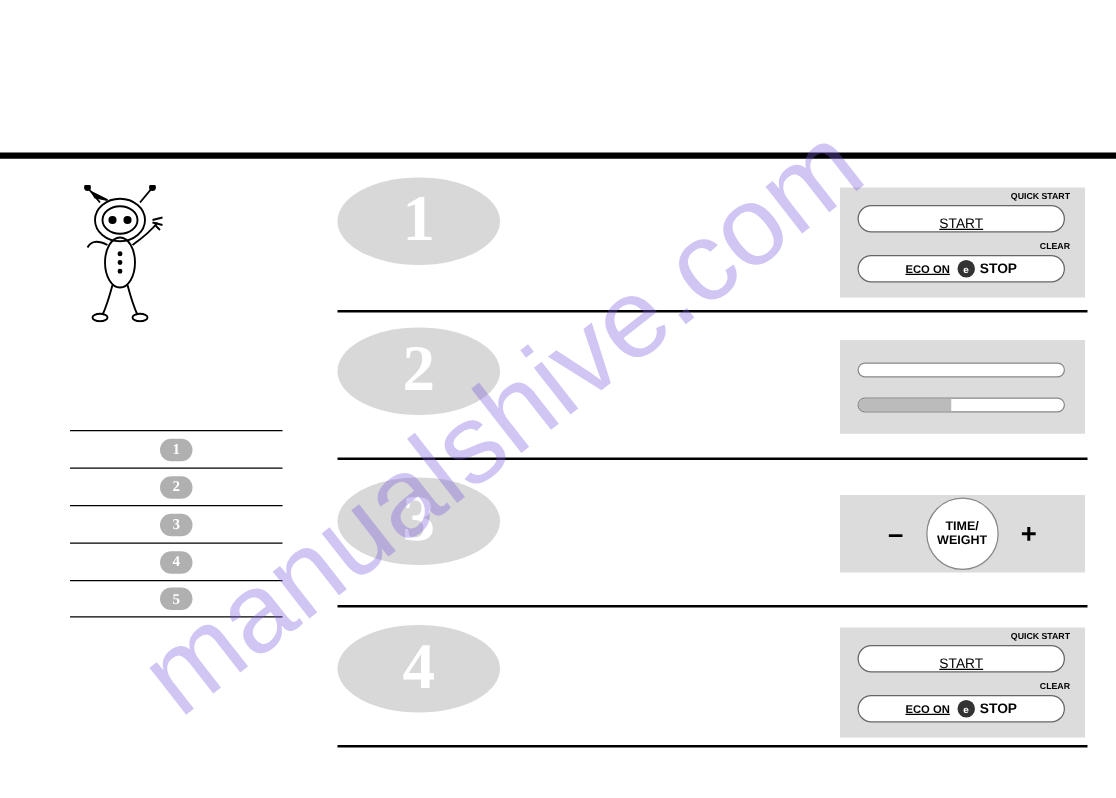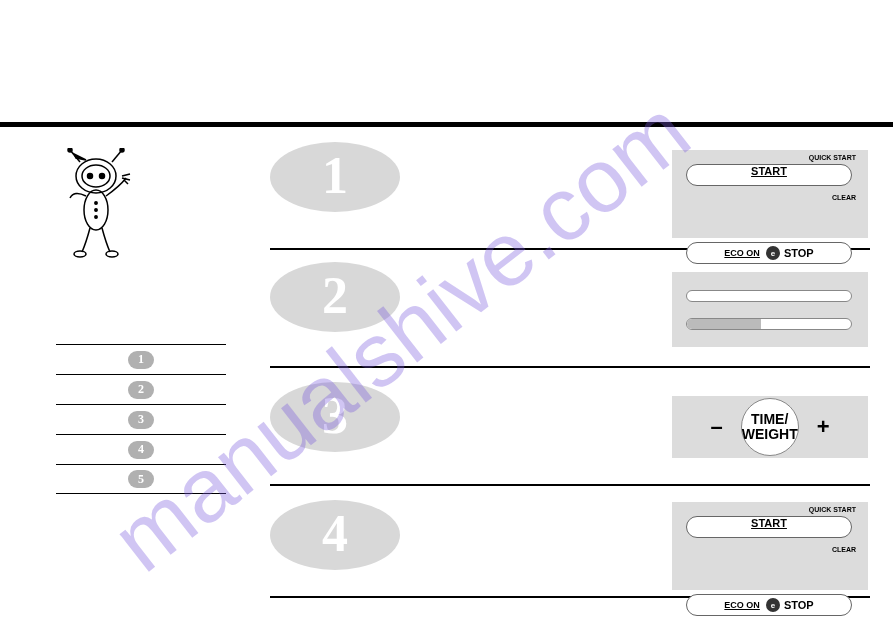--- a/index.html
+++ b/index.html
@@ -23,30 +23,30 @@
   .sep1 { top: 248px; }
   .sep2 { top: 366px; }
   .sep3 { top: 484px; }
   .sep4 { top: 596px; }
   .panel { position: absolute; left: 672px; width: 196px; background: #dcdcdc; }
   .p1 { top: 150px; height: 88px; }
   .p2 { top: 272px; height: 75px; }
   .p3 { top: 396px; height: 62px; }
   .p4 { top: 502px; height: 88px; }
   .tiny-label { position: absolute; font-size: 7px; font-weight: bold; color: #000; }
-  .btn-start { position: absolute; left: 14px; width: 166px; height: 22px; background: #fff; border: 1px solid #666; border-radius: 12px; display: flex; align-items: flex-start; justify-content: center; font-size: 11px; font-weight: bold; text-decoration: underline; }
-  .btn-stop { position: absolute; left: 14px; width: 166px; height: 22px; background: #fff; border: 1px solid #666; border-radius: 12px; display: flex; align-items: center; justify-content: center; font-size: 11px; font-weight: bold; margin-top: 38px; }
+  .btn-start { position: absolute; left: 14px; width: 166px; height: 22px; background: #fff; border: 1px solid #666; border-radius: 12px; display: flex; align-items: flex-end; justify-content: center; font-size: 11px; font-weight: normal; text-decoration: underline; }
+  .btn-stop { position: absolute; left: 14px; width: 166px; height: 22px; background: #fff; border: 1px solid #666; border-radius: 12px; display: flex; align-items: center; justify-content: center; font-size: 11px; font-weight: bold; }
   .eco-on { font-size: 9px; text-decoration: underline; margin-right: 6px; }
   .eco-badge { width: 14px; height: 14px; background: #333; border-radius: 50%; display: flex; align-items: center; justify-content: center; color: #fff; font-size: 8px; margin-right: 4px; }
   .stop-txt { }
   .slider-bar { position: absolute; left: 14px; width: 166px; height: 12px; background: #fff; border: 1px solid #888; border-radius: 7px; }
   .slider-fill { height: 100%; background: #bbb; border-radius: 6px 0 0 6px; }
   .p3-content { display: flex; align-items: center; justify-content: center; height: 100%; gap: 18px; }
   .pm-sign { font-size: 22px; font-weight: bold; color: #000; }
-  .tw-circle { width: 58px; height: 58px; background: #fff; border: 1px solid #888; border-radius: 50%; display: flex; align-items: center; justify-content: center; font-size: 14px; font-weight: bold; text-align: center; line-height: 1.1; }
+  .tw-circle { width: 58px; height: 58px; background: #fff; border: 1px solid #888; border-radius: 50%; display: flex; align-items: center; justify-content: center; font-size: 10px; font-weight: bold; text-align: center; line-height: 1.1; }
 </style>
 </head>
 <body>
 
 <div class="black-bar"></div>
 
 <div class="robot">
 <svg viewBox="0 0 80 110">
   <g stroke="#000" stroke-width="1.5" fill="none">
     <ellipse cx="40" cy="28" rx="20" ry="17"></ellipse>

